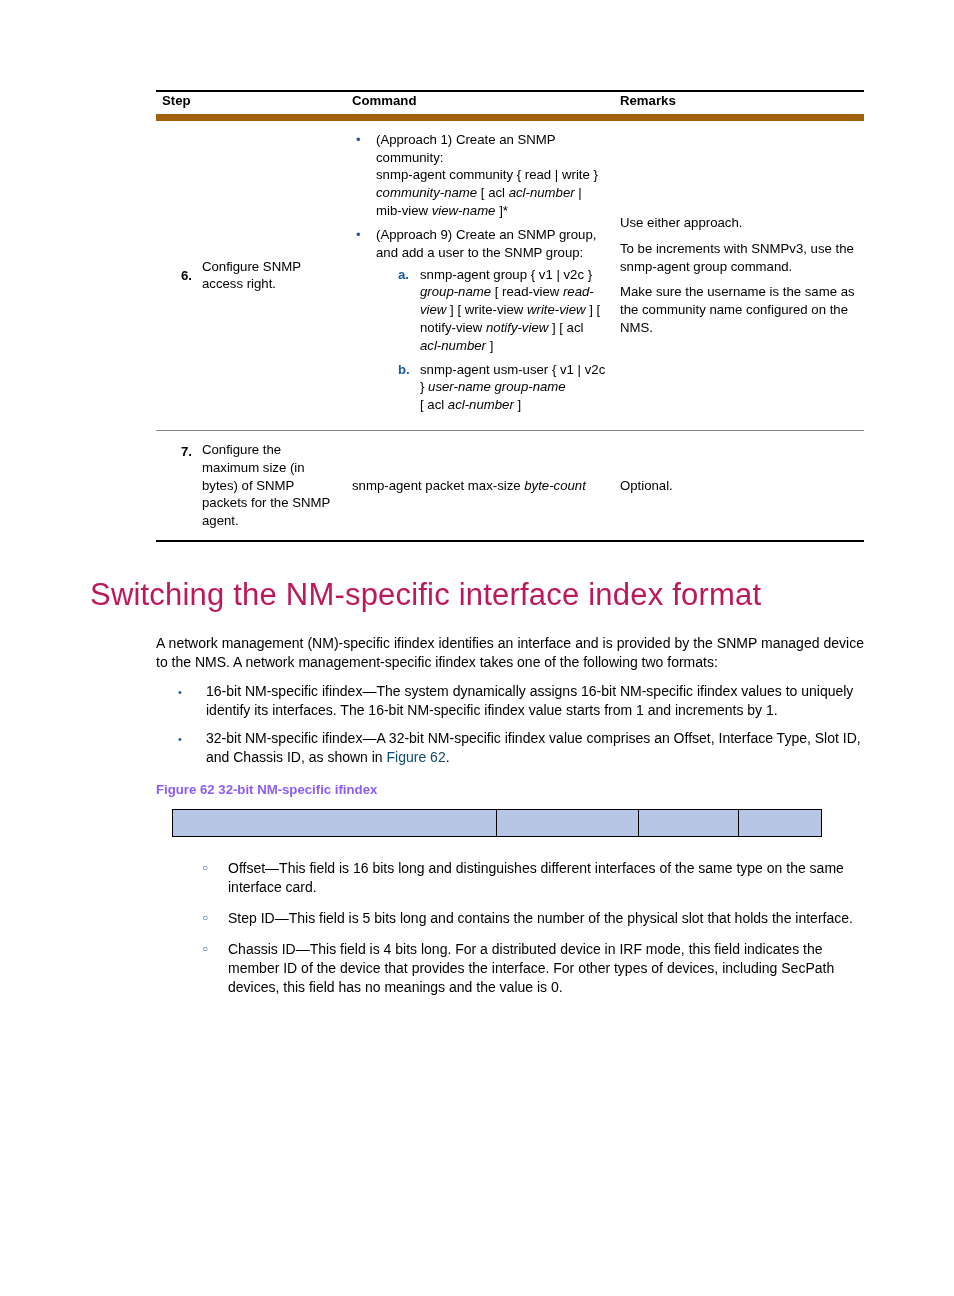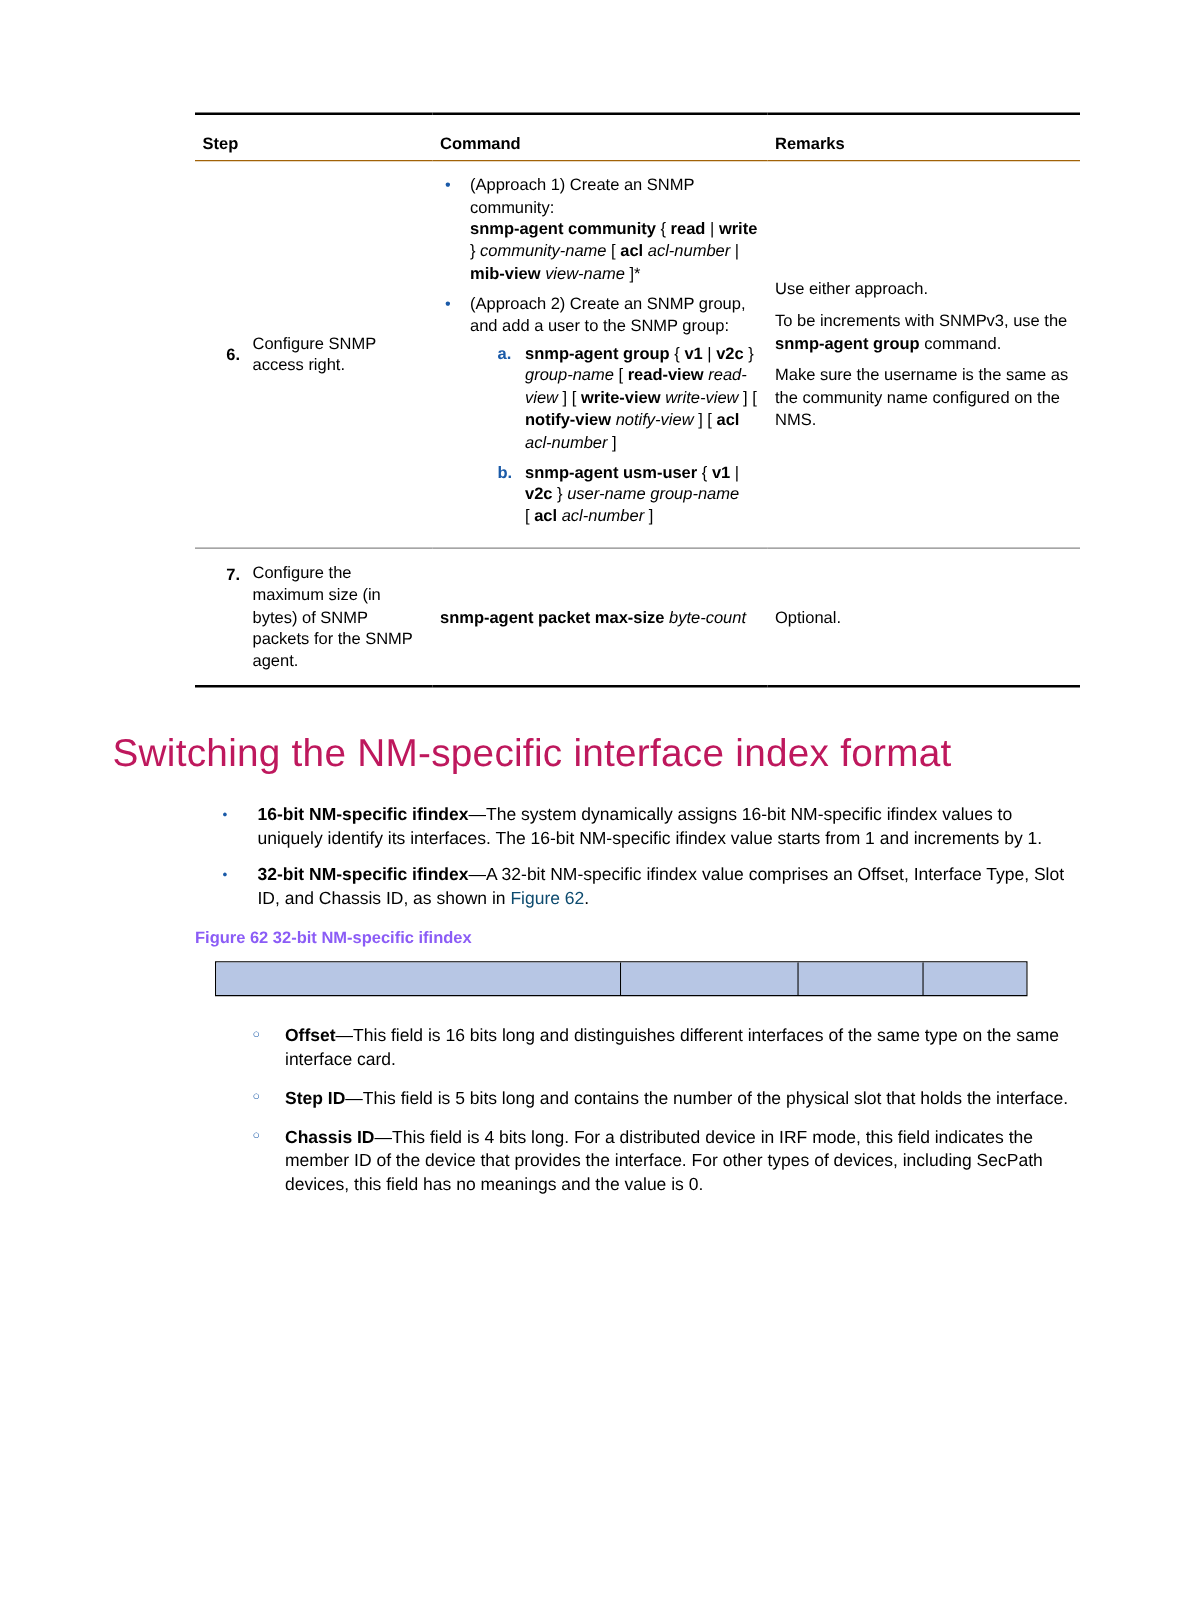--- a/index.html
+++ b/index.html
@@ -21,23 +21,23 @@
   }
   .doc-table {
     width: 708px;
     margin-left: 66px;
     border-collapse: collapse;
     font-size: 13.2px;
   }
   .doc-table thead th {
     text-align: left;
     font-weight: bold;
-    padding: 14px 6px 4px 6px;
+    padding: 0 6px 4px 6px;
     border-top: 2px solid #000;
-    border-bottom: 1px solid #a16207;
+    border-bottom: 7px solid #a16207;
   }
   .doc-table tbody td {
     padding: 10px 6px 10px 6px;
     vertical-align: middle;
     border-bottom: 1px solid #888;
   }
   .doc-table tbody tr:last-child td {
     border-bottom: 2px solid #000;
   }
   .doc-table td.num {
@@ -86,21 +86,21 @@
     padding-left: 22px;
     margin-bottom: 6px;
   }
   ol.ab > li .marker {
     position: absolute;
     left: 0;
     top: 0;
     font-weight: bold;
     color: #1a5aa8;
   }
-  .b { font-weight: bold; }
+  .b { font-weight: normal; }
   .i { font-style: italic; }
   h1.section {
     font-weight: normal;
     font-size: 31px;
     color: #be185d;
     margin: 32px 0 18px 0;
     letter-spacing: 0.2px;
   }
   .para {
     margin-left: 66px;
@@ -198,21 +198,21 @@
       <tr>
         <td class="num">6.</td>
         <td class="step">Configure SNMP access right.</td>
         <td class="cmd" style="vertical-align:top;">
           <ul class="disc">
             <li>
               <span>(Approach 1) Create an SNMP community:</span><br>
               <span class="b">snmp-agent community</span><span> { </span><span class="b">read</span><span> | </span><span class="b">write</span><span> } </span><span class="i">community-name</span><span> [ </span><span class="b">acl</span><span class="i"> acl-number</span><span> | </span><span class="b">mib-view</span><span class="i"> view-name</span><span> ]*</span>
             </li>
             <li>
-              <span>(Approach 2) Create an SNMP group, and add a user to the SNMP group:</span>
+              <span>(Approach 9) Create an SNMP group, and add a user to the SNMP group:</span>
               <ol class="ab">
                 <li>
                   <span class="marker">a.</span>
                   <span class="b">snmp-agent group</span><span> { </span><span class="b">v1</span><span> | </span><span class="b">v2c</span><span> } </span><span class="i">group-name</span><span> [ </span><span class="b">read-view</span><span class="i"> read-view</span><span> ] [ </span><span class="b">write-view</span><span class="i"> write-view</span><span> ] [ </span><span class="b">notify-view</span><span class="i"> notify-view</span><span> ] [ </span><span class="b">acl</span><span class="i"> acl-number</span><span> ]</span>
                 </li>
                 <li>
                   <span class="marker">b.</span>
                   <span class="b">snmp-agent usm-user</span><span> { </span><span class="b">v1</span><span> | </span><span class="b">v2c</span><span> } </span><span class="i">user-name group-name</span><br><span> [ </span><span class="b">acl</span><span class="i"> acl-number</span><span> ]</span>
                 </li>
               </ol>
@@ -234,20 +234,21 @@
         <td class="cmd">
           <span class="b">snmp-agent packet max-size</span><span class="i"> byte-count</span>
         </td>
         <td class="remarks">Optional.</td>
       </tr>
     </tbody>
   </table>
 
   <h1 class="section">Switching the NM-specific interface index format</h1>
 
+  <p class="para just">A network management (NM)-specific ifindex identifies an interface and is provided by the SNMP managed device to the NMS. A network management-specific ifindex takes one of the following two formats:</p>
 
   <ul class="body-list">
     <li>
       <span class="b">16-bit NM-specific ifindex</span><span>—The system dynamically assigns 16-bit NM-specific ifindex values to uniquely identify its interfaces. The 16-bit NM-specific ifindex value starts from 1 and increments by 1.</span>
     </li>
     <li>
       <span class="b">32-bit NM-specific ifindex</span><span>—A 32-bit NM-specific ifindex value comprises an Offset, Interface Type, Slot ID, and Chassis ID, as shown in </span><span class="link">Figure 62</span><span>.</span>
     </li>
   </ul>
 

